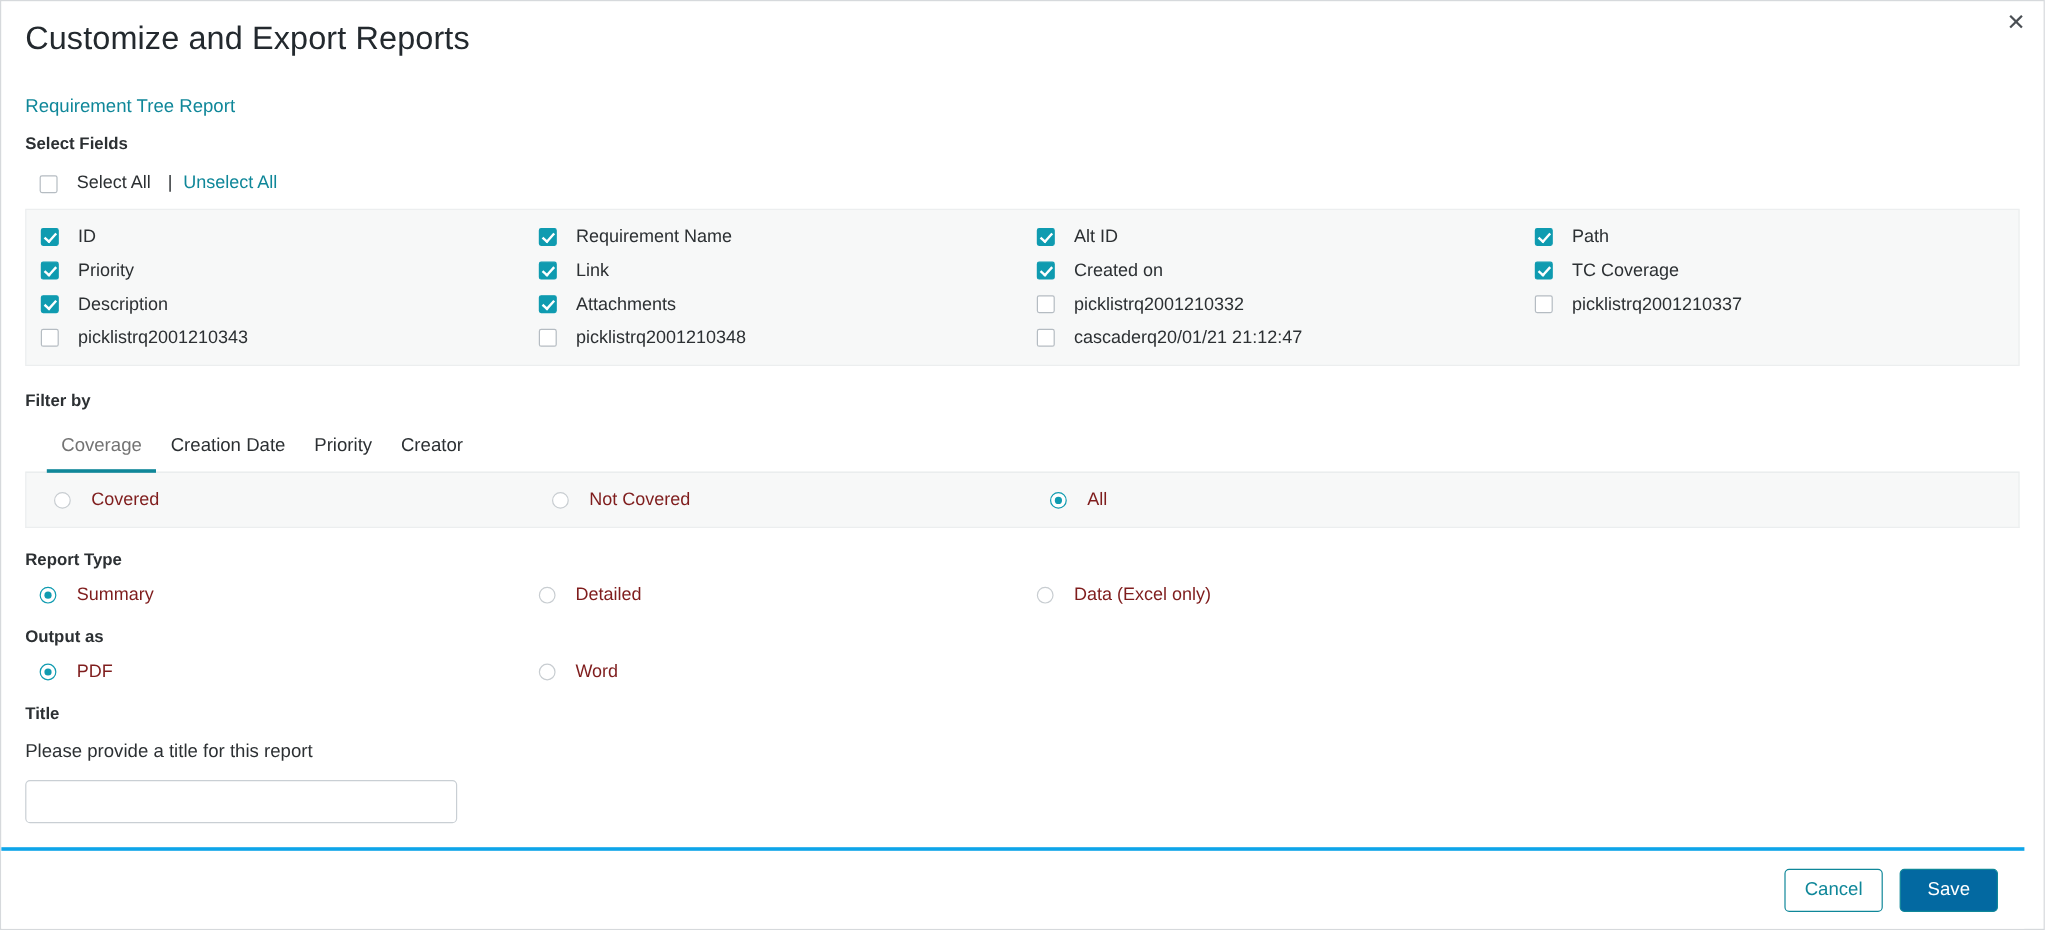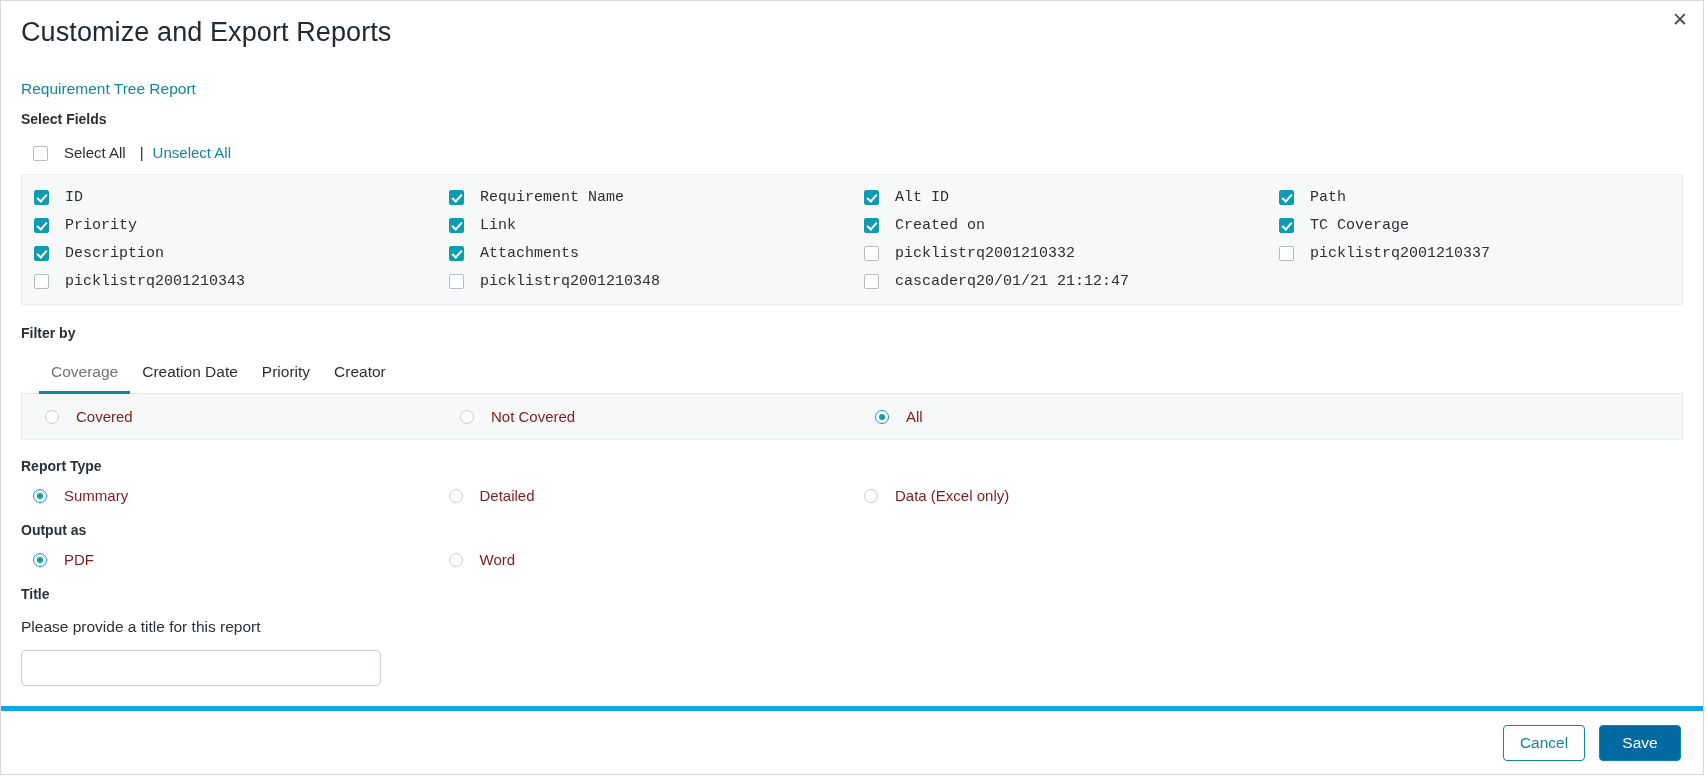--- a/index.html
+++ b/index.html
@@ -124,21 +124,20 @@
     grid-template-columns: repeat(4, 1fr);
     row-gap: 11px;
   }
   .field-item {
     display: flex;
     align-items: center;
     padding-left: 12px;
     font-size: 15px;
     color: #2c3033;
     cursor: pointer;
-    font-family: Liberation Mono, monospace;
   }
   .field-item .f-label { margin-left: 16px; }
 
   .filter-label { margin-top: 20px; }
 
   .tabs {
     display: flex;
     align-items: flex-end;
     border-bottom: 1px solid #e2e5e7;
     margin-top: 14px;
@@ -234,25 +233,25 @@
     font-size: 15px;
     font-family: "Liberation Sans", sans-serif;
     color: #2c3033;
     background: #fff;
     outline: none;
   }
 
   .footer {
     position: absolute;
     left: 0;
-    right: 0;
+    right: 16px;
     bottom: 0;
     height: 68px;
     background: #ffffff;
-    border-top: 5px solid #0ea5e9;
+    border-top: 3px solid #0ea5e9;
     display: flex;
     align-items: center;
     justify-content: flex-end;
     padding-right: 22px;
     box-sizing: border-box;
     gap: 14px;
   }
   .btn {
     font-size: 15.5px;
     font-family: "Liberation Sans", sans-serif;

